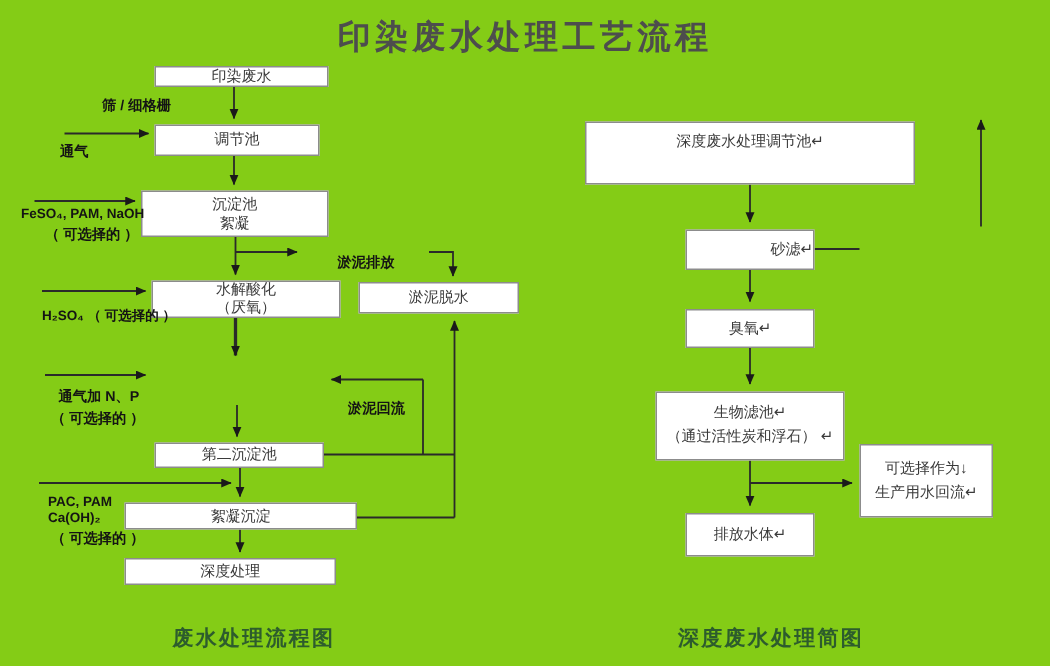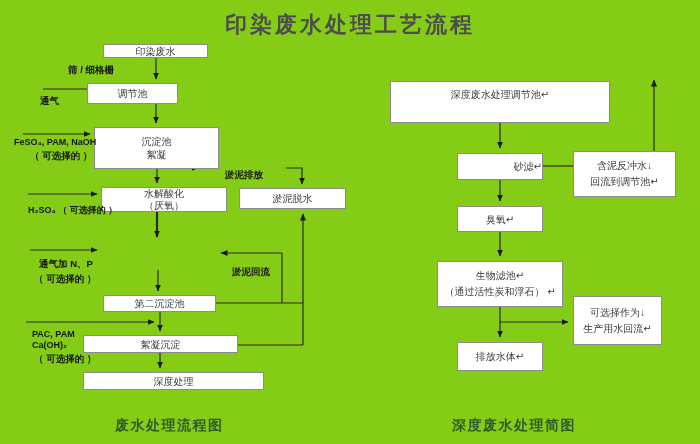--- a/index.html
+++ b/index.html
@@ -74,48 +74,48 @@
       <line x1="654" y1="151" x2="654" y2="80" marker-end="url(#ah)"></line>
       <line x1="500" y1="180" x2="500" y2="201" marker-end="url(#ah)"></line>
       <line x1="500" y1="232" x2="500" y2="256" marker-end="url(#ah)"></line>
       <line x1="500" y1="307" x2="500" y2="337" marker-end="url(#ah)"></line>
       <line x1="500" y1="322" x2="568" y2="322" marker-end="url(#ah)"></line>
     </g>
   </svg>
 
   <div id="title">印染废水处理工艺流程</div>
 
-  <div class="node" style="left:103px;top:44px;width:105px;height:14px;text-align:right;">
+  <div class="node" style="left:103px;top:44px;width:116px;height:14px;text-align:right;">
     <span>印染废水</span>
   </div>
 
-  <div class="node" style="left:87px;top:83px;width:91px;height:21px;">
+  <div class="node" style="left:103px;top:83px;width:110px;height:21px;">
     <span>调节池</span>
   </div>
 
-  <div class="node" style="left:94px;top:127px;width:125px;height:42px;">
+  <div class="node" style="left:94px;top:127px;width:125px;height:31px;">
     <span>沉淀池</span>
     <span>絮凝</span>
   </div>
 
   <div class="node tight" style="left:101px;top:187px;width:126px;height:25px;">
     <span>水解酸化</span>
     <span>（厌氧）</span>
   </div>
 
 
   <div class="node" style="left:83px;top:335px;width:155px;height:18px;">
     <span>絮凝沉淀</span>
   </div>
 
   <div class="node" style="left:103px;top:295px;width:113px;height:17px;">
     <span>第二沉淀池</span>
   </div>
 
-  <div class="node" style="left:83px;top:372px;width:181px;height:18px;">
+  <div class="node" style="left:83px;top:372px;width:141px;height:18px;">
     <span>深度处理</span>
   </div>
 
   <div class="node" style="left:239px;top:188px;width:107px;height:21px;">
     <span>淤泥脱水</span>
   </div>
 
   <div class="lbl cn" style="left:68px;top:64px;">筛 / 细格栅</div>
   <div class="lbl cn" style="left:40px;top:95px;">通气</div>
   <div class="lbl" style="left:14px;top:137px;">FeSO₄, PAM, NaOH</div>
@@ -130,24 +130,20 @@
   <div class="lbl cn" style="left:232px;top:266px;">淤泥回流</div>
 
   <div class="node align-top" style="left:390px;top:81px;width:220px;height:42px;text-align:right;">
     <span>深度废水处理调节池↵</span>
   </div>
 
   <div class="node" style="left:457px;top:153px;width:86px;height:27px;align-items:flex-end;">
     <span>砂滤↵</span>
   </div>
 
-  <div class="node wide" style="left:573px;top:151px;width:103px;height:46px;">
-    <span>含泥反冲水↓</span>
-    <span>回流到调节池↵</span>
-  </div>
 
   <div class="node" style="left:457px;top:206px;width:86px;height:26px;">
     <span>臭氧↵</span>
   </div>
 
   <div class="node wide" style="left:437px;top:261px;width:126px;height:46px;">
     <span>生物滤池↵</span>
     <span>（通过活性炭和浮石） ↵</span>
   </div>
 

